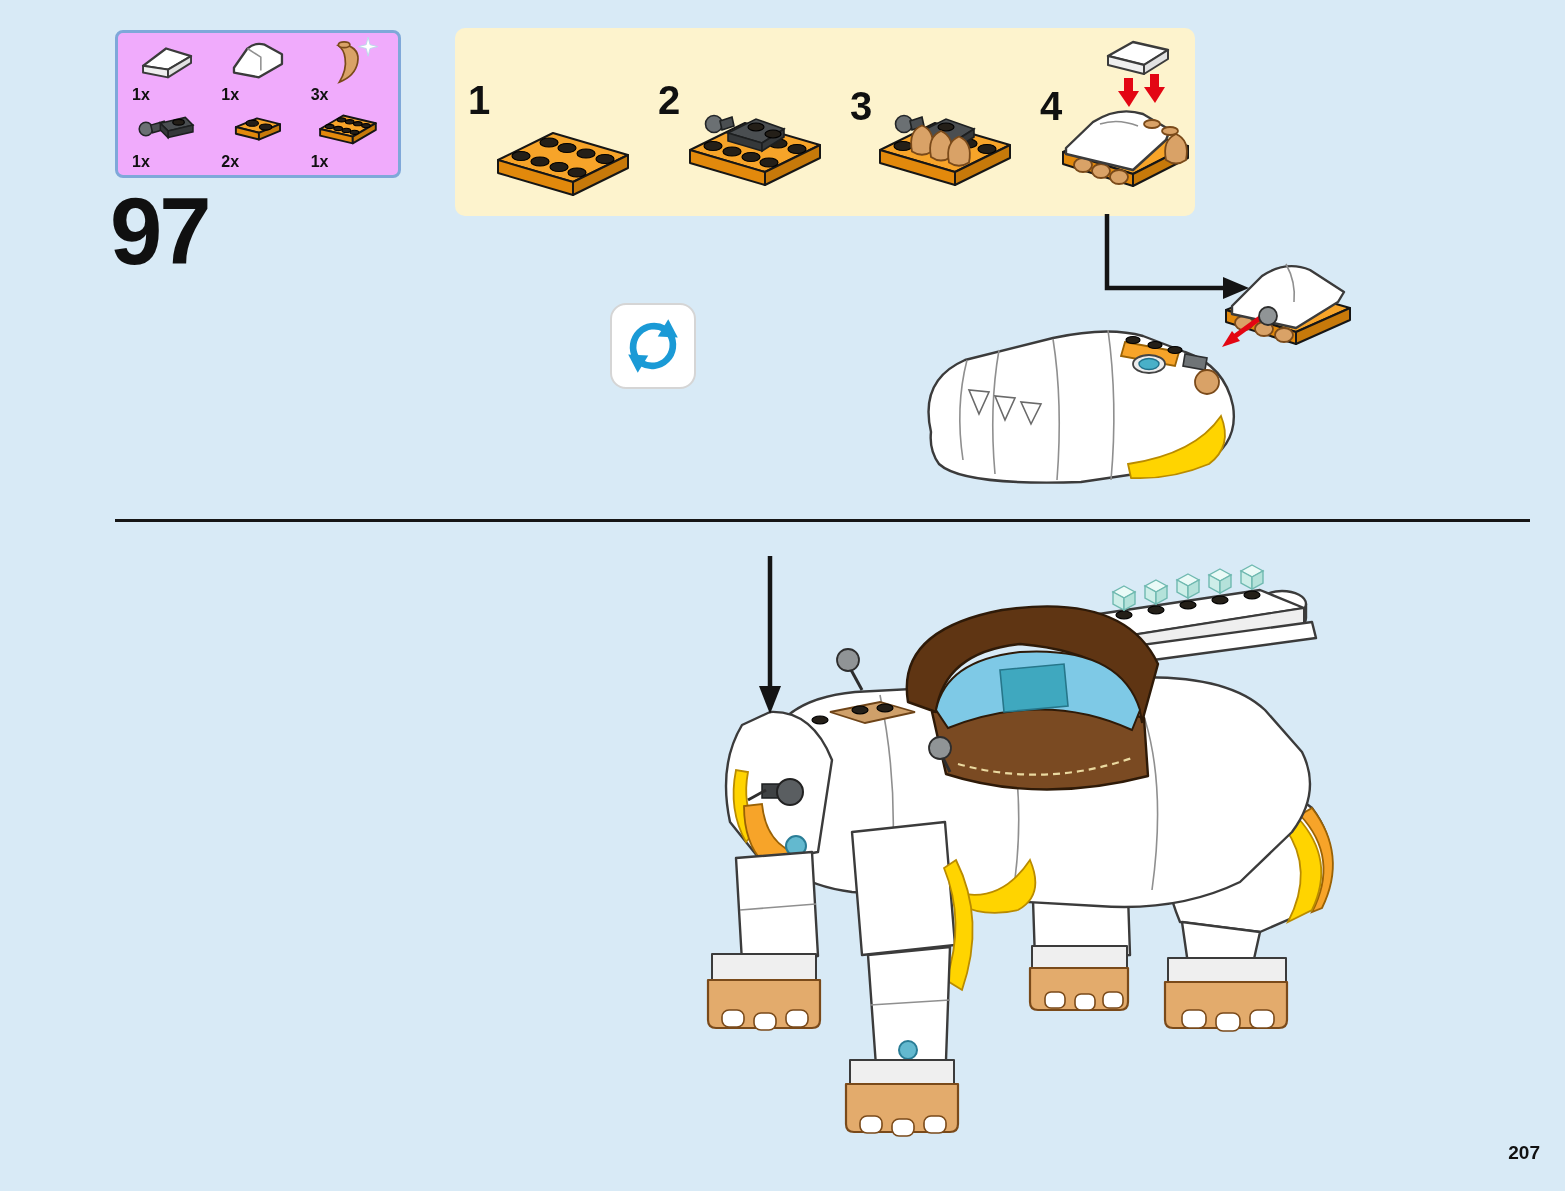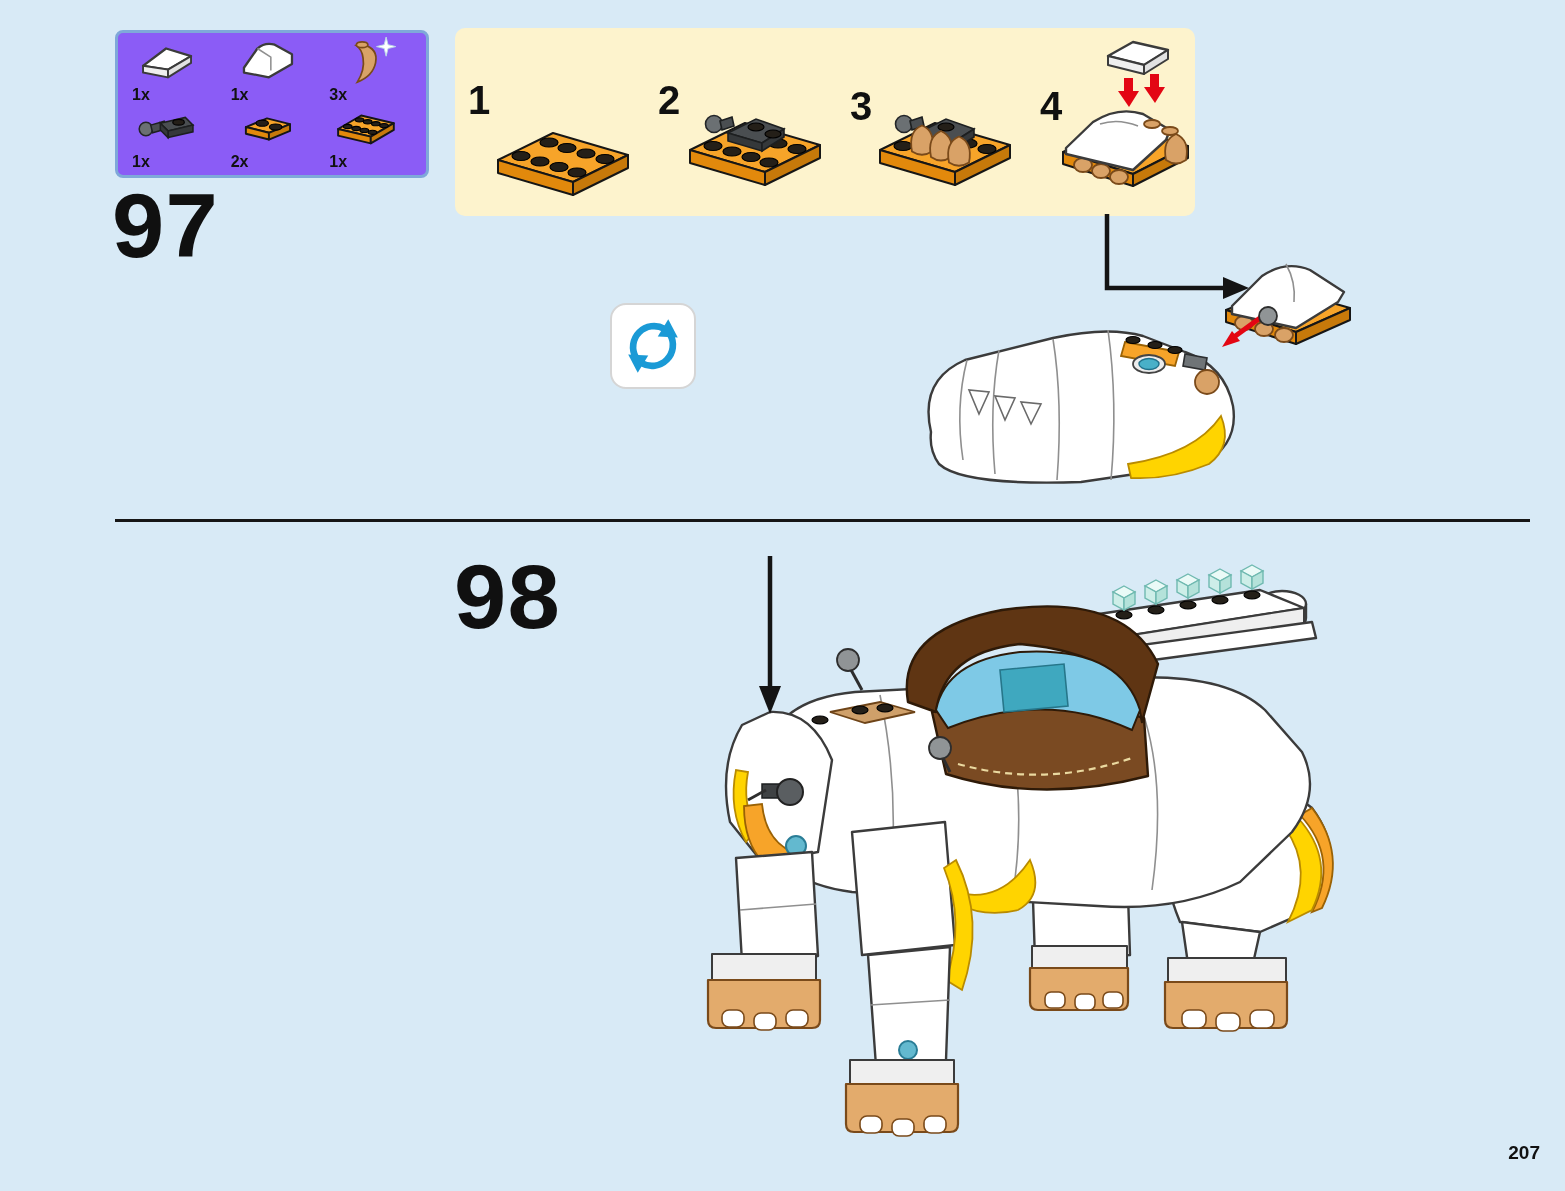--- a/index.html
+++ b/index.html
@@ -1,26 +1,26 @@
 <!DOCTYPE html>
 <html><head>
 <meta charset="utf-8">
 <style>
   html,body{margin:0;padding:0;}
   body{font-family:"Liberation Sans",sans-serif;}
   .page{position:relative;width:1565px;height:1191px;background:#d8eaf6;overflow:hidden;}
 
-  .parts-box{position:absolute;left:115px;top:30px;width:314px;height:148px;background:#8b5cf6;
+  .parts-box{position:absolute;left:115px;top:30px;width:286px;height:148px;background:#f0abfc;
     border:3px solid #7fa8d9;border-radius:8px;box-sizing:border-box;
     display:grid;grid-template-columns:1fr 1fr 1fr;grid-template-rows:1fr 1fr;padding:4px 6px;}
   .part-cell{display:flex;flex-direction:column;align-items:flex-start;justify-content:flex-end;padding-left:8px;}
   .part-cell svg{display:block;}
   .qty{font-size:16px;font-weight:bold;color:#111;line-height:1.1;margin-top:1px;}
 
-  .step-number{position:absolute;font-size:94px;font-weight:bold;color:#101010;line-height:1;letter-spacing:-3px;font-family:Liberation Mono, monospace;}
+  .step-number{position:absolute;font-size:94px;font-weight:bold;color:#101010;line-height:1;letter-spacing:-3px;}
   .substep-panel{position:absolute;left:455px;top:28px;width:740px;height:188px;background:#fdf3cd;border-radius:10px;}
   .substep-number{position:absolute;font-size:40px;font-weight:bold;color:#101010;line-height:1;}
   .abs{position:absolute;}
   .divider{position:absolute;left:115px;top:519px;width:1415px;height:3px;background:#161616;}
   .rotate-box{position:absolute;left:610px;top:303px;width:86px;height:86px;background:#ffffff;
     border:2px solid #d5d5d5;border-radius:16px;box-sizing:border-box;}
   .page-number{position:absolute;left:1480px;top:1142px;width:60px;text-align:right;
     font-size:19px;font-weight:bold;color:#111;}
 
   
@@ -264,21 +264,20 @@
     <ellipse class="stud" cx="252" cy="33" rx="7" ry="3.5"></ellipse>
     <ellipse class="stud" cx="272" cy="38" rx="7" ry="3.5"></ellipse>
     <ellipse class="dial-ring" cx="246" cy="52" rx="16" ry="9"></ellipse>
     <ellipse class="dial" cx="246" cy="52" rx="10" ry="5.5"></ellipse>
     <polygon class="gray" points="282,42 304,46 302,58 280,54"></polygon>
     <circle class="tanc" cx="304" cy="70" r="12"></circle>
   </svg>
 
   <div class="divider"></div>
 
-  <div class="step-number" style="left:452px;top:556px;">98</div>
 
   <svg class="abs" style="left:700px;top:560px;" width="660" height="615" viewBox="0 0 660 615">
 
     <g>
       <polygon class="wh" points="330,250 425,245 430,395 335,400"></polygon>
       <line class="seam" x1="335" y1="320" x2="428" y2="315"></line>
       <rect class="whf" x="332" y="386" width="95" height="24"></rect>
       <path class="tan" d="M330 408 h98 v34 q0 8 -8 8 h-82 q-8 0 -8 -8 Z"></path>
       <rect class="toe" x="345" y="432" width="20" height="16" rx="6"></rect>
       <rect class="toe" x="375" y="434" width="20" height="16" rx="6"></rect>

